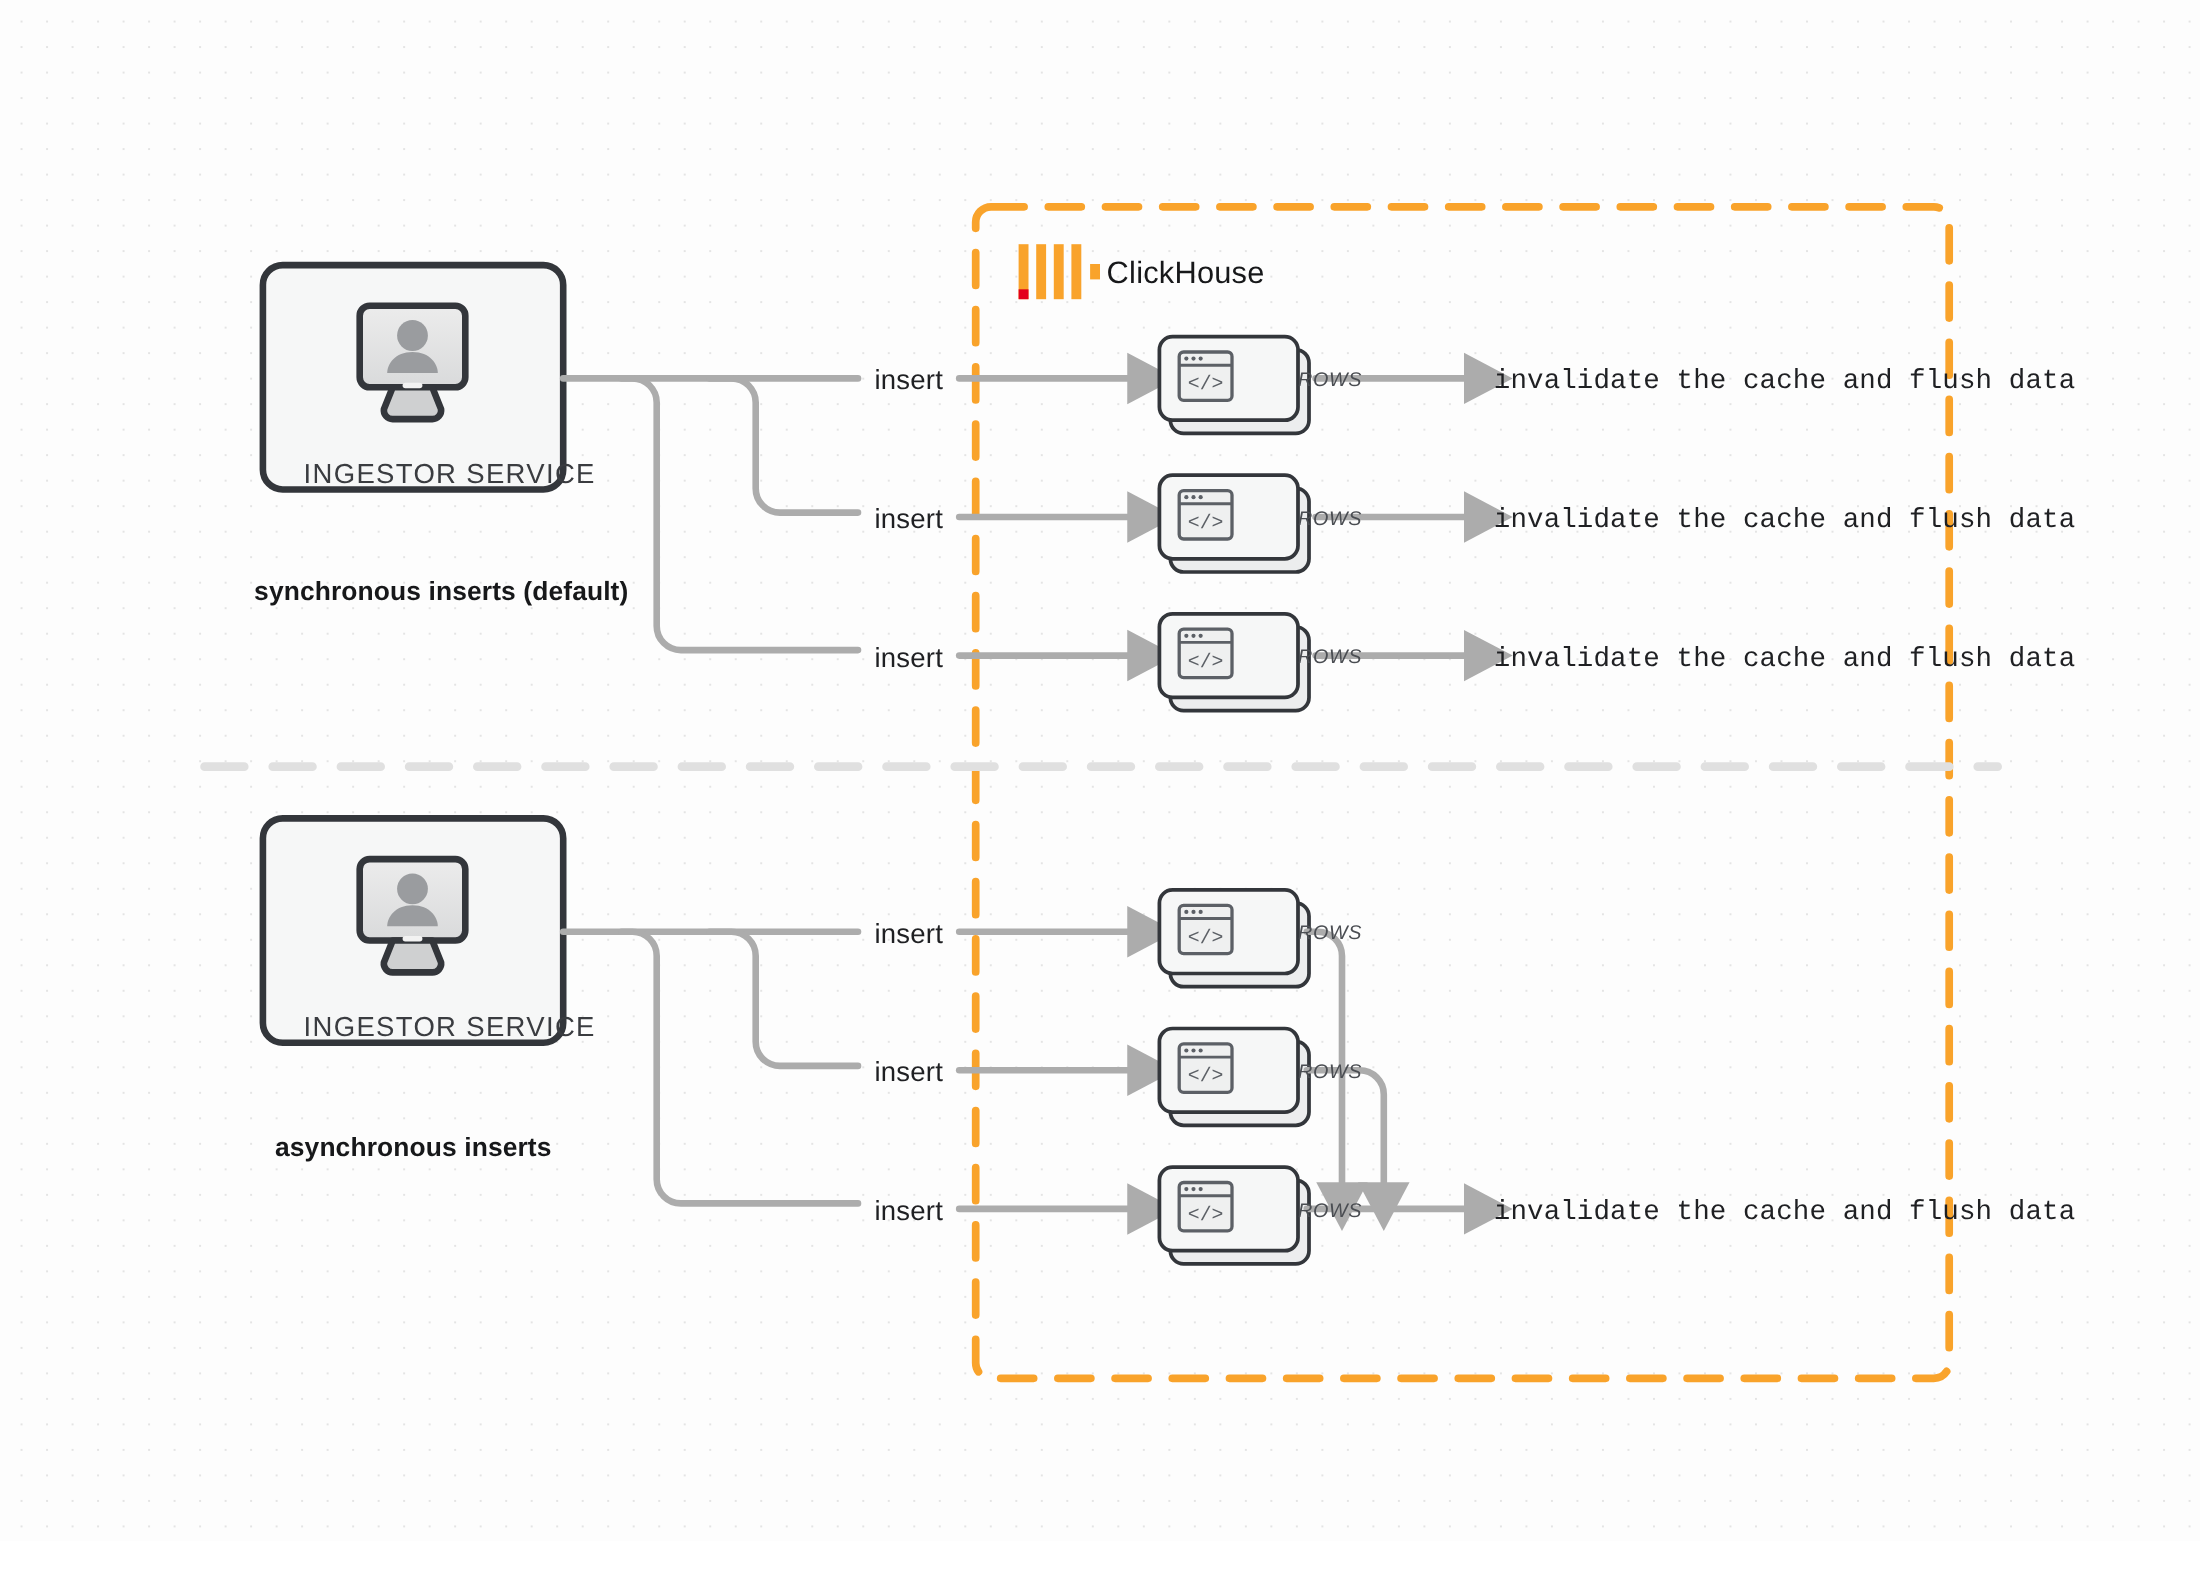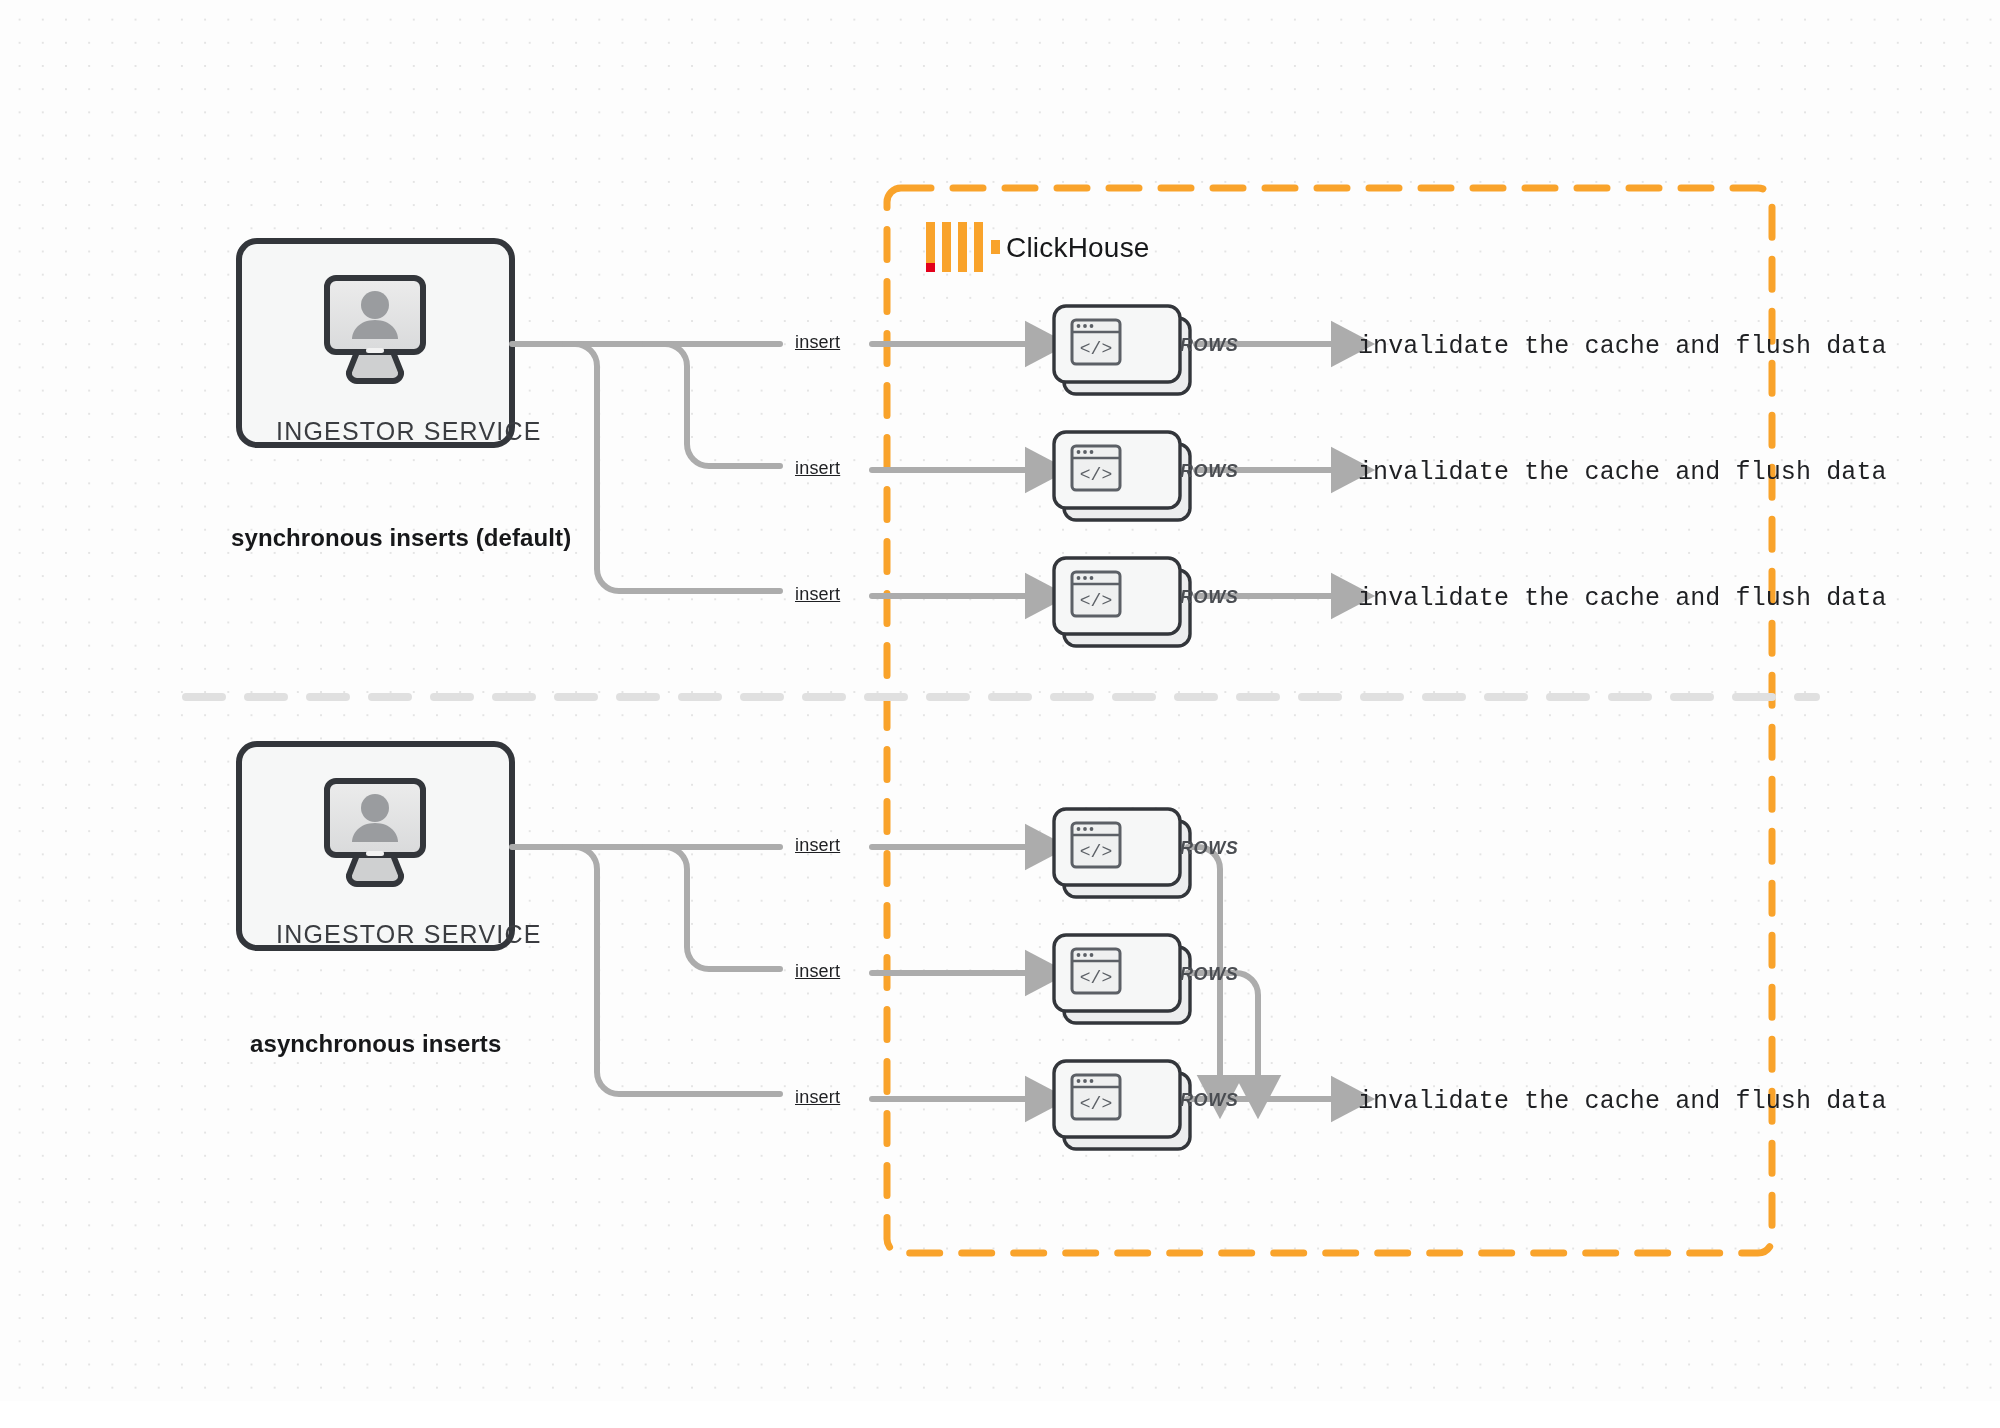--- a/index.html
+++ b/index.html
@@ -25,23 +25,22 @@
     inset: 0;
     width: 2000px;
     height: 1428px;
   }
   .lbl {
     position: absolute;
     white-space: nowrap;
     color: #1f2023;
   }
   .insert-lbl {
-    font-size: 18px;
+    font-size: 25px;
     letter-spacing: 0.2px;
-    text-decoration: underline;
   }
   .flush-lbl {
     font-size: 25px;
     letter-spacing: 0.1px;
     font-family: Liberation Mono, monospace;
   }
   .node-cap {
     font-size: 25px;
     letter-spacing: 1.2px;
     color: #3a3c40;
@@ -49,21 +48,21 @@
   }
   .section-lbl {
     font-size: 24px;
     font-weight: bold;
     color: #17181a;
     letter-spacing: 0.1px;
   }
   .rows-lbl {
     font-size: 18px;
     font-style: italic;
-    font-weight: bold;
+    font-weight: normal;
     color: #4a4d52;
     letter-spacing: 0.6px;
   }
   .brand-lbl {
     font-size: 28px;
     color: #17181a;
     letter-spacing: 0.2px;
   }
 </style>
 </head>

